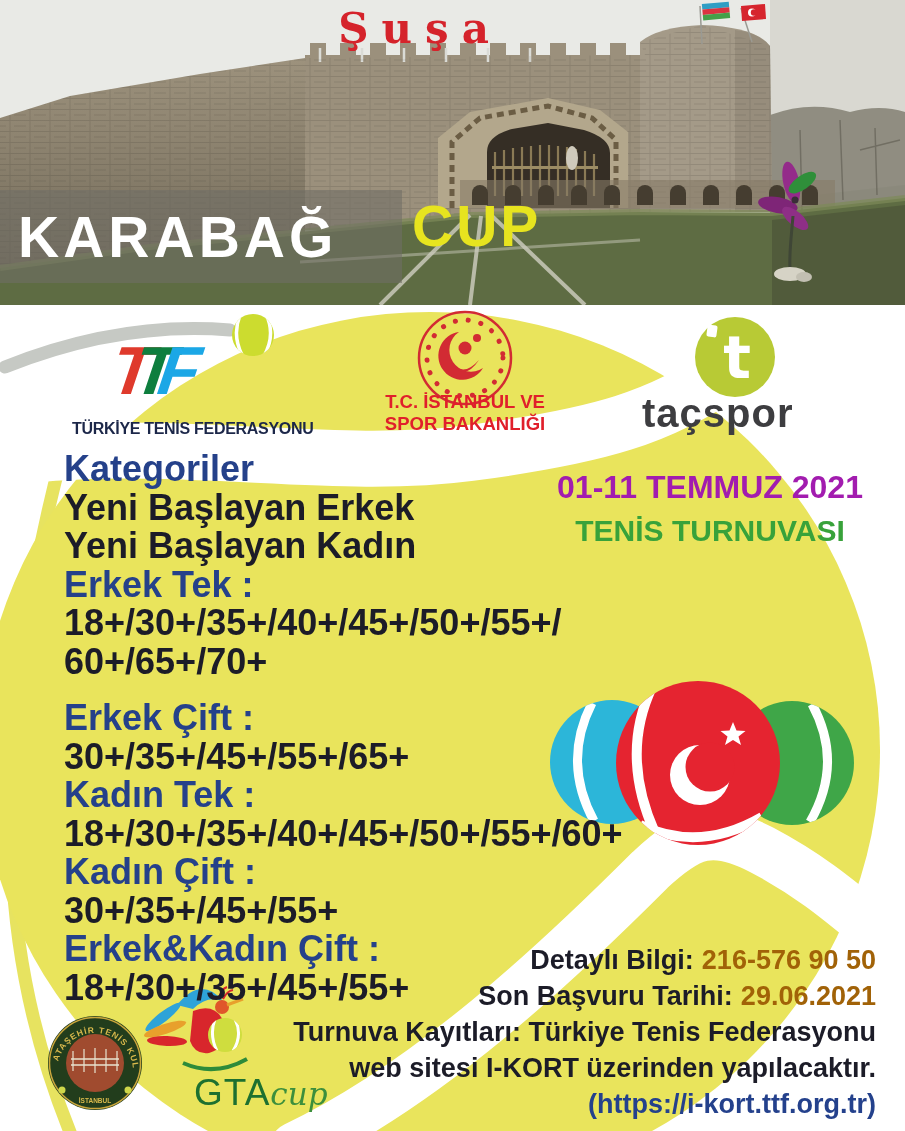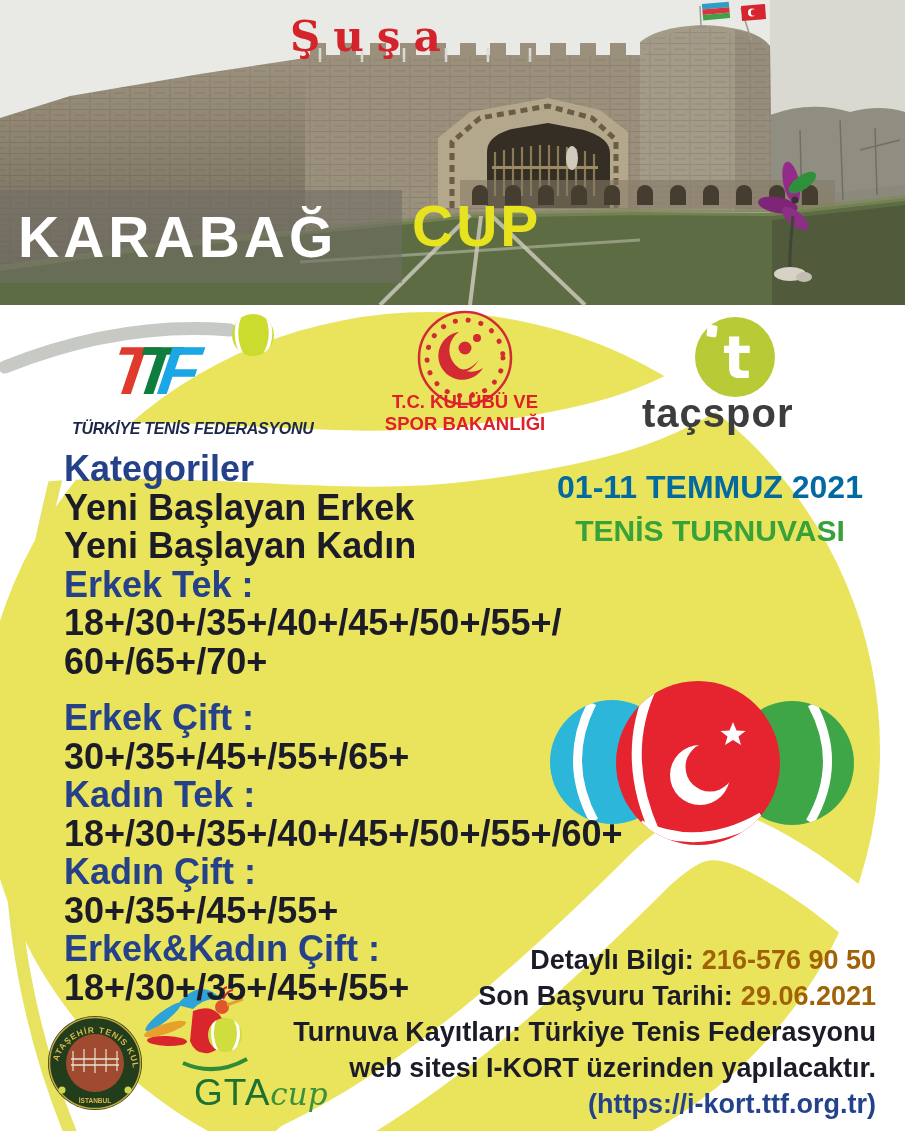--- a/index.html
+++ b/index.html
@@ -3,44 +3,44 @@
 <meta charset="utf-8">
 <style>
   html,body{margin:0;padding:0;background:#555;}
   .poster{position:relative;width:905px;height:1131px;margin:0 auto;background:#ffffff;overflow:hidden;
           font-family:"Liberation Sans",sans-serif;}
   .abs{position:absolute;}
   svg{display:block;}
 
   
   .photo{position:absolute;left:0;top:0;width:905px;height:305px;overflow:hidden;}
-  .susa{position:absolute;left:290px;top:12px;width:260px;
+  .susa{position:absolute;left:290px;top:4px;width:260px;text-align:center;
         font-family:"DejaVu Serif",serif;font-weight:700;font-size:42px;letter-spacing:13px;
         color:#d5232b;}
   .title-box{position:absolute;left:0;top:190px;width:402px;height:93px;
              background:rgba(112,110,102,.58);display:flex;align-items:center;}
   .title-main{color:#fff;font-weight:800;font-size:57px;letter-spacing:4px;padding-left:18px;white-space:nowrap;}
   .title-cup{position:absolute;left:412px;top:193px;color:#e7e41f;font-weight:800;font-size:57px;letter-spacing:3px;}
 
   
   .ttf-letters{position:absolute;left:112px;top:336px;font-style:italic;font-weight:900;font-size:68px;
                transform:skewX(-8deg);line-height:1;}
   .ttf-letters .t1{color:#df3a2c;}
   .ttf-letters .t2{color:#0e7e3e;margin-left:-19px;}
   .ttf-letters .t3{color:#1ba7e6;margin-left:-17px;}
-  .ttf-caption{position:absolute;left:72px;top:420px;width:225px;font-size:16px;font-weight:800;font-style:italic;
+  .ttf-caption{position:absolute;left:72px;top:420px;width:225px;font-size:16px;font-weight:800;
                color:#1c2749;white-space:nowrap;letter-spacing:-0.3px;text-align:right;}
   .ministry-caption{position:absolute;left:370px;top:391px;width:190px;text-align:center;
                     color:#e01f2b;font-weight:800;font-size:18.5px;line-height:21.5px;}
   .tacspor-word{position:absolute;left:642px;top:391px;width:200px;color:#3d3d40;font-weight:800;
                 font-size:40px;letter-spacing:1px;}
 
   
   .event{position:absolute;left:528px;top:466px;width:364px;text-align:center;font-weight:800;}
-  .event .dates{font-size:32px;color:#0369a1;line-height:43px;}
+  .event .dates{font-size:32px;color:#a21caf;line-height:43px;}
   .event .level{font-size:31px;color:#22407e;line-height:43px;}
   .event .etype{font-size:30px;color:#38a23a;line-height:43px;}
 
   
   .cats{position:absolute;left:64px;top:450px;width:500px;font-size:36px;line-height:38.5px;color:#1c1c28;}
   .cats .hd{color:#25418a;font-weight:800;}
   .cats .ln{font-weight:600;}
   .cats .gap{height:18px;}
 
   
@@ -275,21 +275,21 @@
       </g>
       <path d="M-22,16 Q10,30 42,12" stroke="#2e8b3a" stroke-width="4" fill="none"></path>
     </g>
   </svg>
 
   <div class="ttf-letters">
     <span class="t1">T</span><span class="t2">T</span><span class="t3">F</span>
   </div>
   <div class="ttf-caption">TÜRKİYE TENİS FEDERASYONU</div>
   <div class="ministry-caption">
-    <div>T.C. KULÜBÜ VE</div>
+    <div>T.C. İSTANBUL VE</div>
     <div>SPOR BAKANLIĞI</div>
   </div>
   <div class="tacspor-word">taçspor</div>
 
   <div class="event">
     <div class="dates">01-11 TEMMUZ 2021</div>
     <div class="etype">TENİS TURNUVASI</div>
   </div>
 
   <div class="cats">

